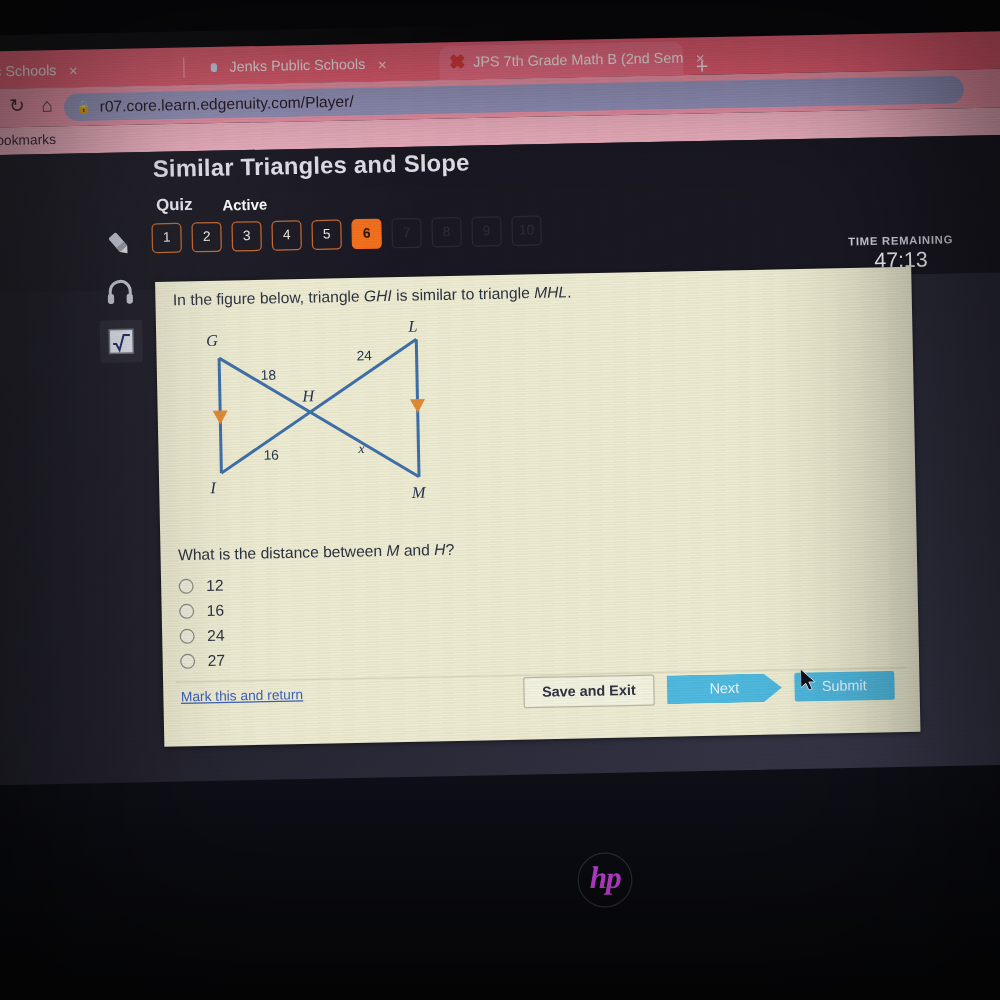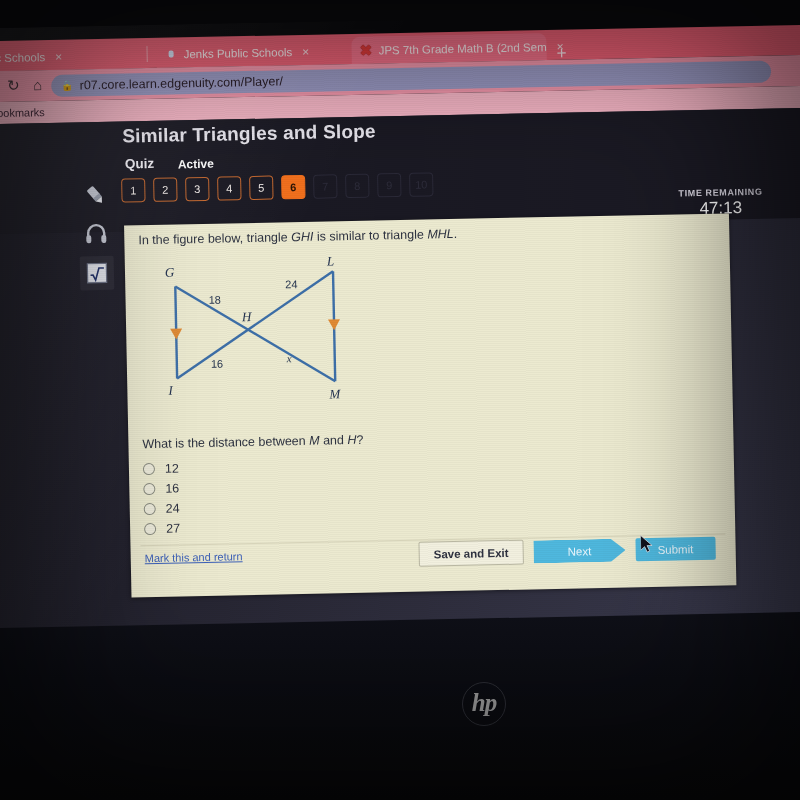--- a/index.html
+++ b/index.html
@@ -25,21 +25,21 @@
     left: 0; top: 600px;
     width: 800px; height: 200px;
     background: linear-gradient(180deg,#101119 0%, #0b0c12 40%, #080809 100%);
   }
   .hp-logo {
     position: absolute;
     left: 462px; top: 682px;
     width: 42px; height: 42px;
     border-radius: 50%;
     border: 1.5px solid #2e2f36;
-    color: #a3a3a3;
+    color: #d946ef;
     font-family: "Liberation Serif", serif;
     font-style: italic;
     font-size: 25px;
     font-weight: bold;
     line-height: 40px;
     text-align: center;
     letter-spacing: -1px;
     opacity: .9;
   }
 

